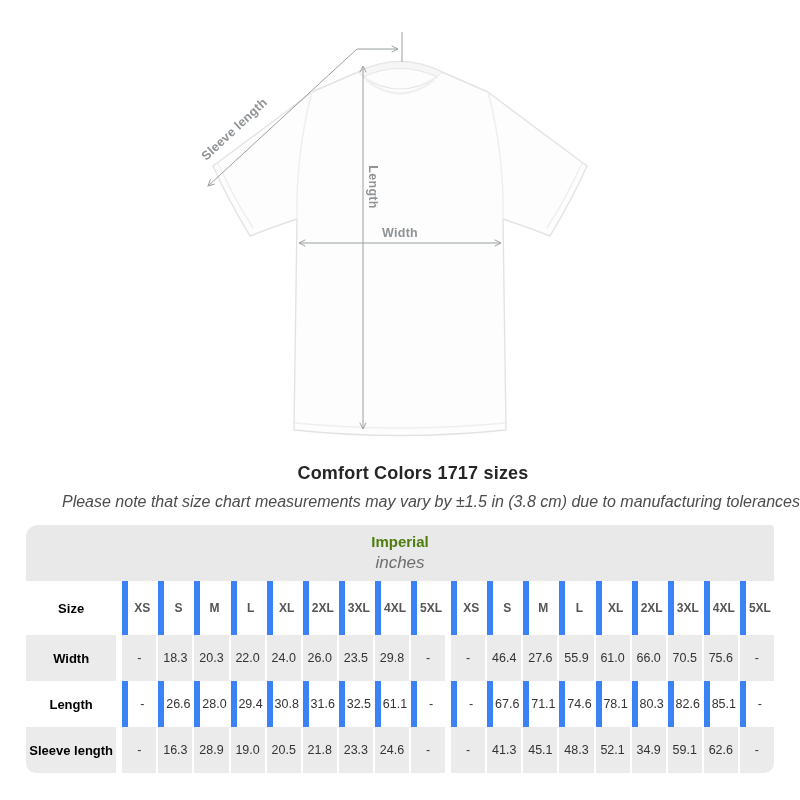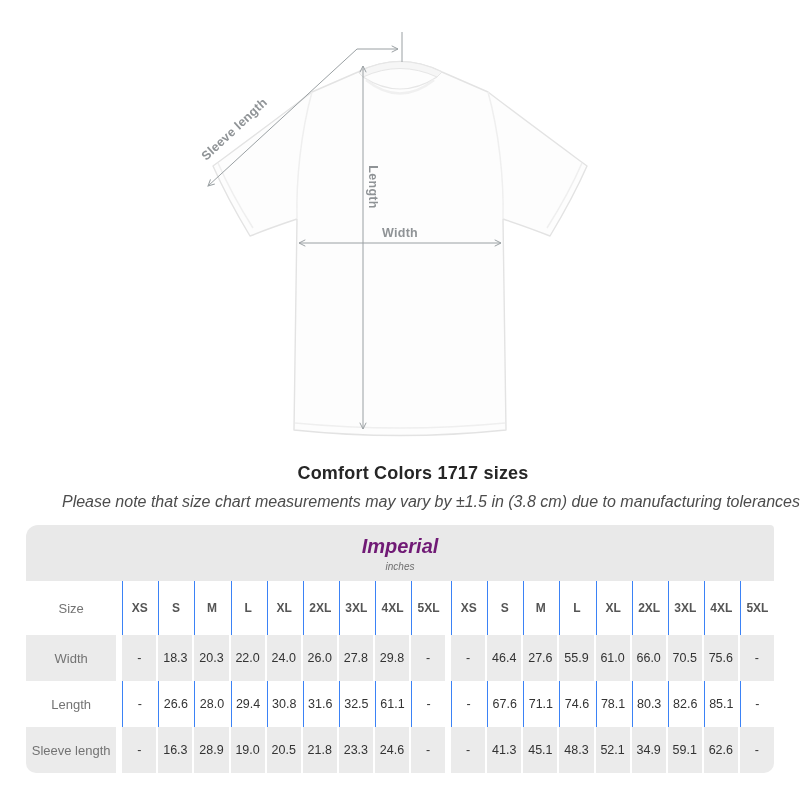--- a/index.html
+++ b/index.html
@@ -17,36 +17,36 @@
   .subtitle{margin:9px 0 0;text-align:right;font-size:16px;font-style:italic;
             color:#4c4c4c;}
 
   
   .size-table{width:748px;margin:14px auto 0;}
   .band-row{display:flex;gap:6px;height:56px;}
   .band{display:flex;flex-direction:column;align-items:center;justify-content:center;
         background:var(--band-gray,#e9e9e9);}
   .band-left{flex:418 0 0;border-radius:12px 4px 0 0;}
   .band-right{flex:322 0 0;border-radius:4px 12px 0 0;}
-  .band-title{font-size:20px;font-weight:bold;font-style:italic;color:#701a75;}
-  .band-sub{font-size:10px;font-style:italic;color:#6e6e6e;margin-top:3px;}
+  .band-title{font-size:15px;font-weight:bold;color:#4d7c0f;}
+  .band-sub{font-size:17px;font-style:italic;color:#6e6e6e;margin-top:3px;}
 
   .trow{display:flex;gap:6px;}
   .rlabel{flex:90 0 0;display:flex;align-items:center;justify-content:center;
-          font-weight:normal;font-size:13px;color:#737373;text-align:center;}
+          font-weight:bold;font-size:13px;color:#000000;text-align:center;}
   .group{flex:322 0 0;display:grid;grid-template-columns:repeat(9,1fr);column-gap:2px;}
   .cell{display:flex;align-items:center;justify-content:center;white-space:nowrap;}
 
   .size-row{height:54px;}
   .size-row .cell{font-weight:bold;font-size:12px;color:#555;}
   .data-row{height:46px;}
   .data-row .cell{font-size:12.5px;color:#333;}
 
   
-  .row-white .group .cell{border-left:1px solid #3b82f6;}
+  .row-white .group .cell{border-left:6px solid #3b82f6;}
   
   .row-gray .cell,.row-gray .rlabel{background:var(--stripe-gray,#ebebeb);}
   .trow:last-child .rlabel{border-radius:0 0 0 10px;}
   .trow:last-child .group:last-child .cell:last-child{border-radius:0 0 10px 0;}
 
   .ann-text{font-size:12.5px;font-weight:600;fill:var(--annotation-gray,#8f9396);
             letter-spacing:.3px;}
 </style>
 </head>
 <body>
@@ -146,21 +146,21 @@
 
     <div class="trow data-row row-gray">
       <div class="rlabel">Width</div>
       <div class="group">
           <div class="cell">-</div>
           <div class="cell">18.3</div>
           <div class="cell">20.3</div>
           <div class="cell">22.0</div>
           <div class="cell">24.0</div>
           <div class="cell">26.0</div>
-          <div class="cell">27.8</div>
+          <div class="cell">23.5</div>
           <div class="cell">29.8</div>
           <div class="cell">-</div>
         </div>
       <div class="group">
           <div class="cell">-</div>
           <div class="cell">46.4</div>
           <div class="cell">27.6</div>
           <div class="cell">55.9</div>
           <div class="cell">61.0</div>
           <div class="cell">66.0</div>

